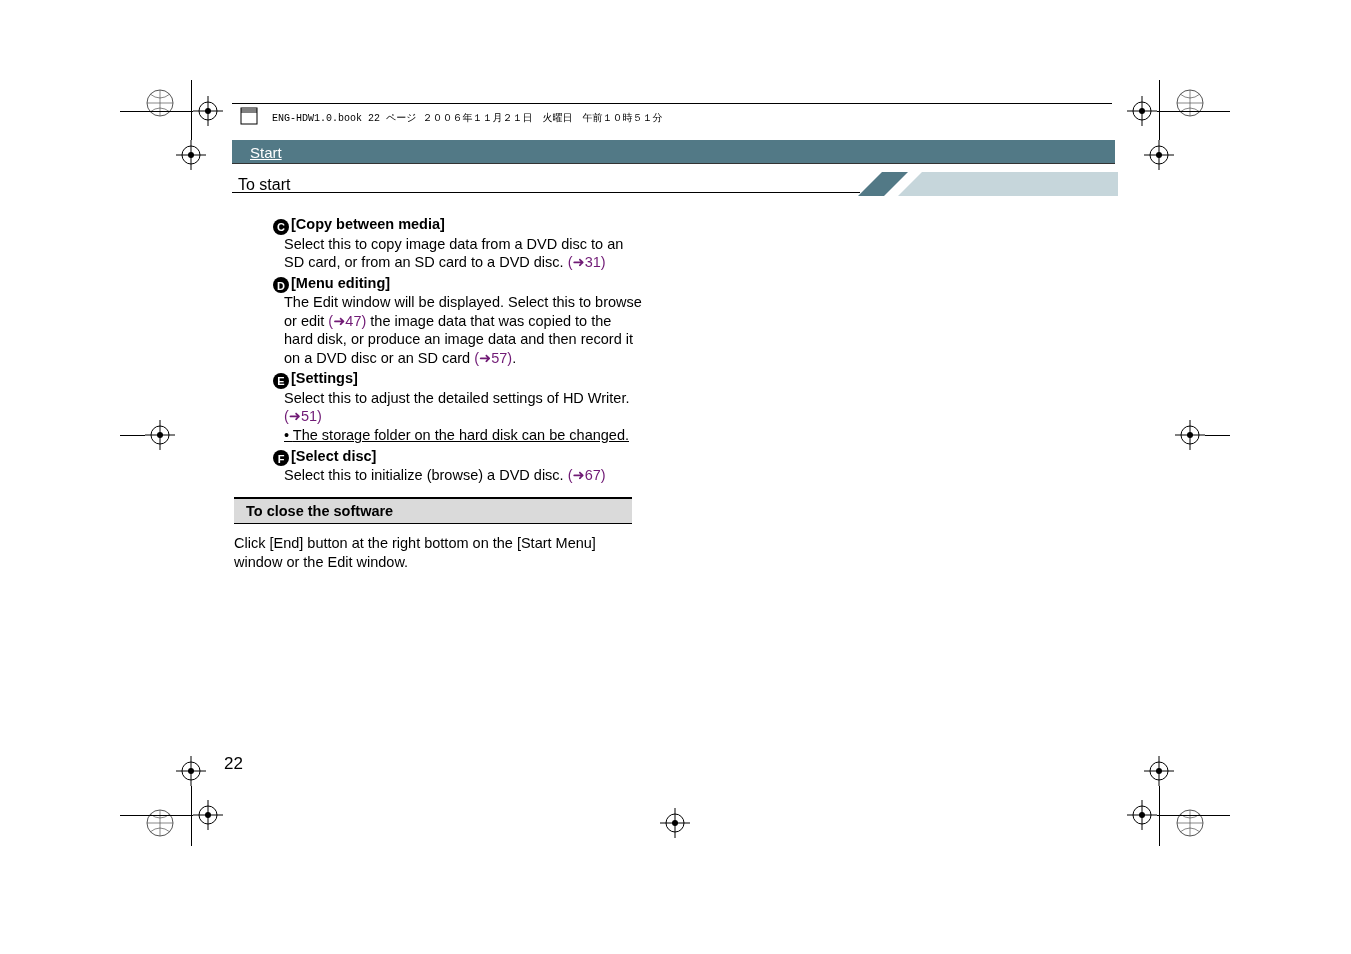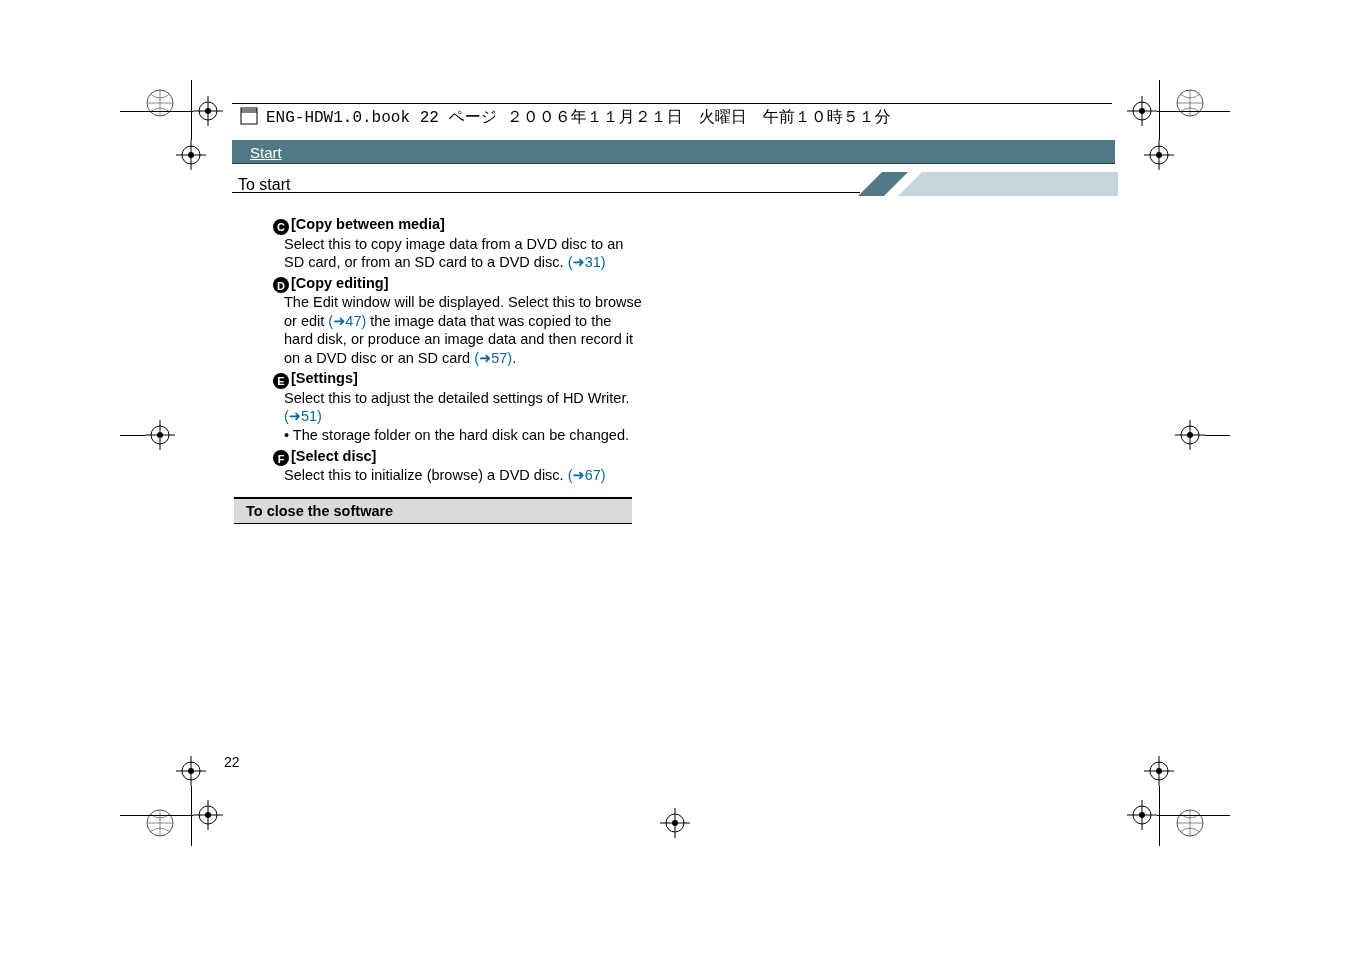--- a/index.html
+++ b/index.html
@@ -41,24 +41,24 @@
   .globe {
     position: absolute;
     width: 30px;
     height: 30px;
   }
   .book-header {
     position: absolute;
     left: 240px;
     top: 107px;
     font-family: "Courier New", monospace;
-    font-size: 16px;
+    font-size: 10px;
     display: flex;
-    align-items: flex-start;
-    gap: 8px;
+    align-items: flex-end;
+    gap: 14px;
   }
   .book-header-line {
     position: absolute;
     left: 232px;
     top: 103px;
     width: 880px;
     height: 1px;
     background: #000;
   }
   .start-bar {
@@ -124,22 +124,22 @@
     font-weight: bold;
     align-items: center;
     justify-content: center;
     vertical-align: -2px;
     margin-right: 2px;
     padding-top: 1px;
   }
   .item-body {
     padding-left: 22px;
   }
-  .link { color: #0369a1; }
-  .bullet-row { padding-left: 22px; }
+  .link { color: #701a75; }
+  .bullet-row { padding-left: 22px; text-decoration: underline; }
   .bullet-row::before { content: "• "; }
   .close-box {
     margin-top: 12px;
     width: 400px;
   }
   .close-header {
     background: #dadada;
     border-top: 2px solid #000;
     border-bottom: 1px solid #000;
     padding: 3px 12px;
@@ -152,21 +152,21 @@
     margin-left: -28px;
     width: 398px;
     padding-top: 10px;
     font-size: 14.5px;
     line-height: 1.28;
   }
   .page-num {
     position: absolute;
     left: 224px;
     top: 754px;
-    font-size: 14px;
+    font-size: 17px;
   }
 </style>
 </head>
 <body>
 
 <div class="page-area">
 
   <div class="globe" style="left:145px; top:88px;">
     <svg viewBox="0 0 30 30">
         <circle cx="15" cy="15" r="13" fill="none" stroke="#555" stroke-width="1"></circle>
@@ -312,37 +312,38 @@
   </div>
 
   <div class="content">
 
     <div class="item">
       <div class="item-head"><span class="badge">C</span><span>[Copy between media]</span></div>
       <div class="item-body"><span>Select this to copy image data from a DVD disc to an SD card, or from an SD card to a DVD disc. </span><span class="link">(➜31)</span></div>
     </div>
 
     <div class="item">
-      <div class="item-head"><span class="badge">D</span><span>[Copy editing]</span></div>
+      <div class="item-head"><span class="badge">D</span><span>[Menu editing]</span></div>
       <div class="item-body"><span>The Edit window will be displayed. Select this to browse or edit </span><span class="link">(➜47)</span><span> the image data that was copied to the hard disk, or produce an image data and then record it on a DVD disc or an SD card </span><span class="link">(➜57)</span><span>.</span></div>
     </div>
 
     <div class="item">
       <div class="item-head"><span class="badge">E</span><span>[Settings]</span></div>
       <div class="item-body"><span>Select this to adjust the detailed settings of HD Writer. </span><br><span class="link">(➜51)</span></div>
       <div class="bullet-row">The storage folder on the hard disk can be changed.</div>
     </div>
 
     <div class="item">
       <div class="item-head"><span class="badge">F</span><span>[Select disc]</span></div>
       <div class="item-body"><span>Select this to initialize (browse) a DVD disc. </span><span class="link">(➜67)</span></div>
     </div>
 
 
     <div class="close-box">
       <div class="close-header">To close the software</div>
+      <div class="close-body">Click [End] button at the right bottom on the [Start Menu] window or the Edit window.</div>
     </div>
 
   </div>
 
   <div class="page-num">22</div>
 
 </div>
 
 </body></html>

